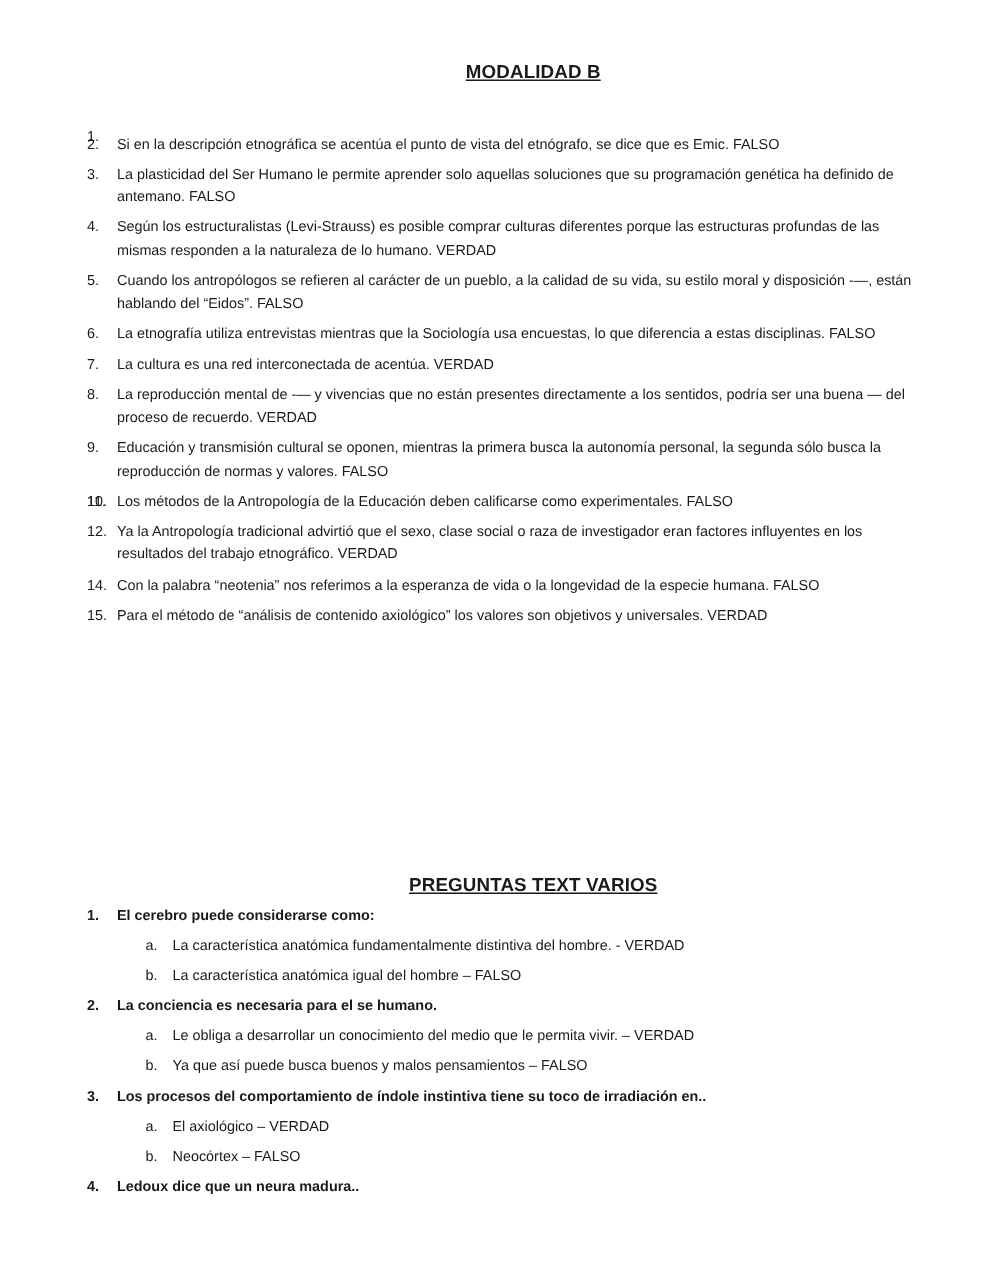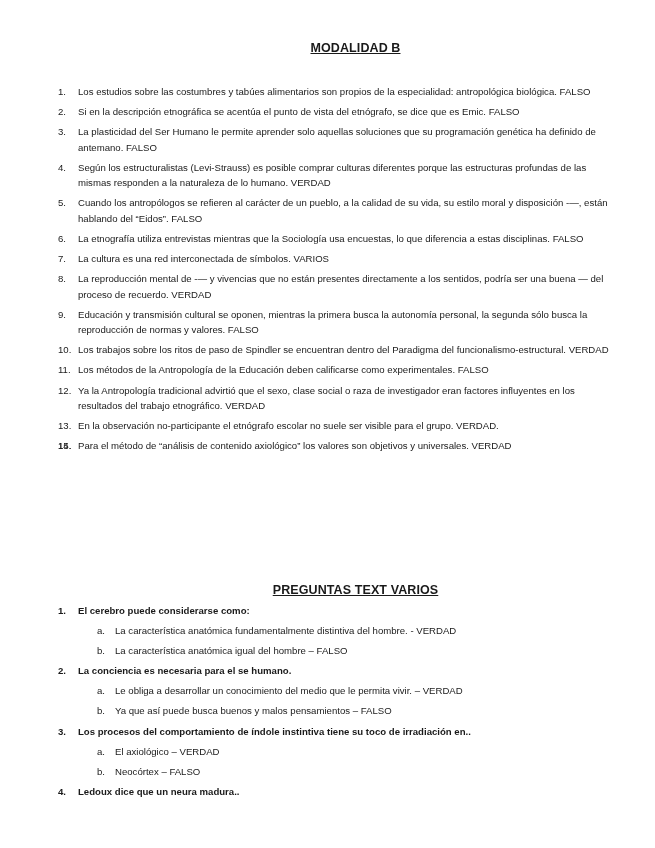--- a/index.html
+++ b/index.html
@@ -21,34 +21,33 @@
   .opt .let { position: absolute; left: 39px; top: 0; }
 </style>
 </head>
 <body>
 
 <div class="page">
 
   <div id="title1" class="title">MODALIDAD B</div>
 
   <ol class="mod">
-    <li><span class="num">1.</span><span>Los estudios sobre las costumbres y tabúes alimentarios son propios de la especialidad: antropológica biológica. FALSO</span></li>
+    <li><span class="num">1.</span></li>
     <li><span class="num">2.</span><span>Si en la descripción etnográfica se acentúa el punto de vista del etnógrafo, se dice que es Emic.     FALSO</span></li>
     <li><span class="num">3.</span><span>La plasticidad del Ser Humano le permite aprender solo aquellas soluciones que su programación genética ha definido de antemano. FALSO</span></li>
     <li><span class="num">4.</span><span>Según los estructuralistas (Levi-Strauss) es posible comprar culturas diferentes porque las estructuras profundas de las mismas responden a la naturaleza de lo humano. VERDAD</span></li>
     <li><span class="num">5.</span><span>Cuando los antropólogos se refieren al carácter de un pueblo, a la calidad de su vida, su estilo moral y disposición -—, están hablando del “Eidos”. FALSO</span></li>
     <li><span class="num">6.</span><span>La etnografía utiliza entrevistas mientras que la Sociología usa encuestas, lo que diferencia a estas disciplinas. FALSO</span></li>
-    <li><span class="num">7.</span><span>La cultura es una red interconectada de símbolos. VARIOS</span></li>
+    <li><span class="num">7.</span><span>La cultura es una red interconectada de acentúa. VERDAD</span></li>
     <li><span class="num">8.</span><span>La reproducción mental de -— y vivencias que no están presentes directamente a los sentidos, podría ser una buena — del proceso de recuerdo. VERDAD</span></li>
     <li><span class="num">9.</span><span>Educación y transmisión cultural se oponen, mientras la primera busca la autonomía personal, la segunda sólo busca la reproducción de normas y valores. FALSO</span></li>
-    <li><span class="num">10.</span><span>Los trabajos sobre los ritos de paso de Spindler se encuentran dentro del Paradigma del funcionalismo-estructural. VERDAD</span></li>
+    <li><span class="num">10.</span></li>
     <li><span class="num">11.</span><span>Los métodos de la Antropología de la Educación deben calificarse como experimentales. FALSO</span></li>
     <li><span class="num">12.</span><span>Ya la Antropología tradicional advirtió que el sexo, clase social o raza de investigador eran factores influyentes en los resultados del trabajo etnográfico. VERDAD</span></li>
-    <li><span class="num">13.</span><span>En la observación no-participante el etnógrafo escolar no suele ser visible para el grupo. VERDAD.</span></li>
-    <li><span class="num">14.</span></li>
+    <li><span class="num">14.</span><span>Con la palabra “neotenia” nos referimos a la esperanza de vida o la longevidad de la especie humana. FALSO</span></li>
     <li><span class="num">15.</span><span>Para el método de “análisis de contenido axiológico” los valores son objetivos y universales. VERDAD</span></li>
   </ol>
 
   <div id="title2" class="title">PREGUNTAS TEXT VARIOS</div>
 
   <div class="pre">
     <div class="q"><span class="num">1.</span><span>El cerebro puede considerarse como:</span></div>
     <div class="opt"><span class="let">a.</span><span>La característica anatómica fundamentalmente distintiva del hombre. - VERDAD</span></div>
     <div class="opt"><span class="let">b.</span><span>La característica anatómica igual del hombre – FALSO</span></div>
 

